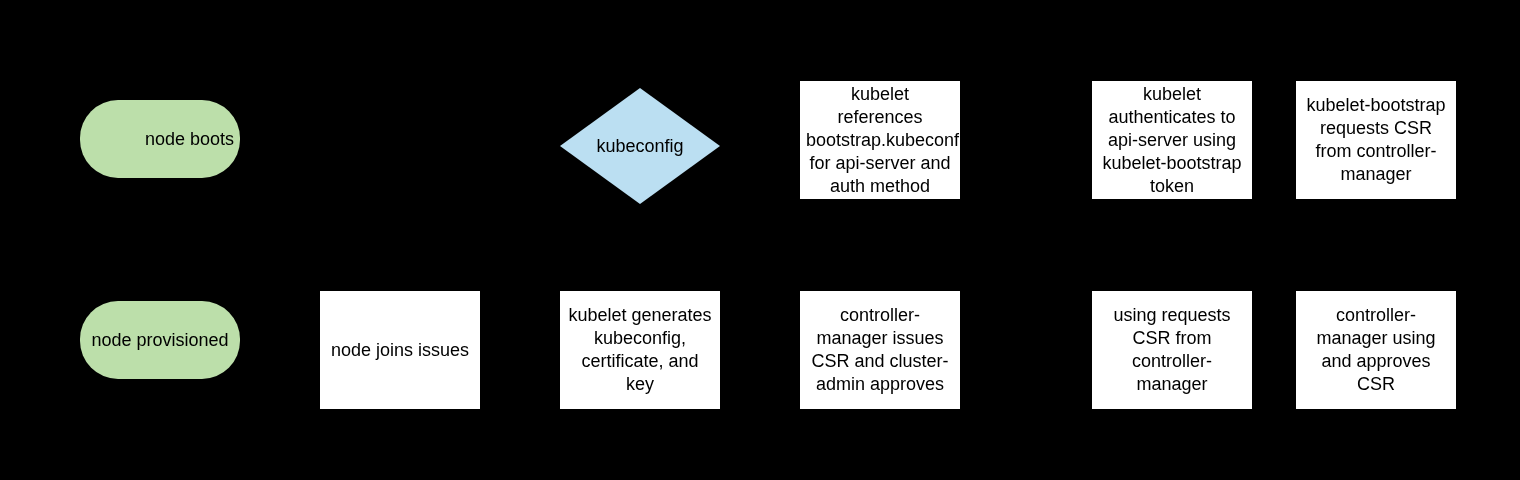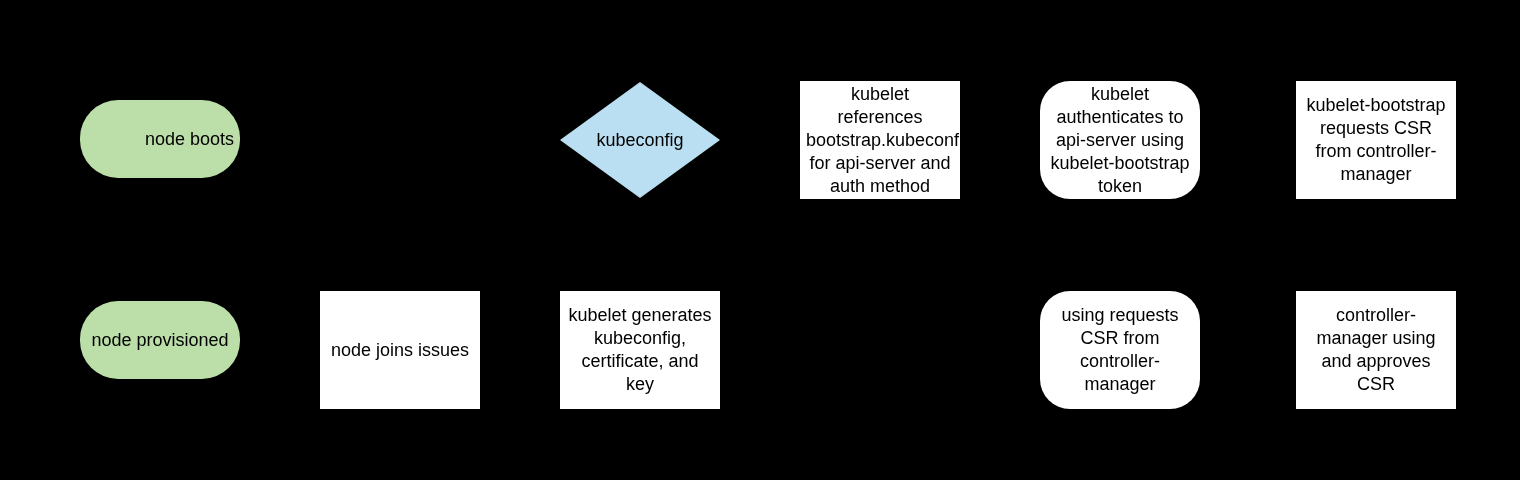--- a/index.html
+++ b/index.html
@@ -47,26 +47,26 @@
     width: 160px;
     height: 116px;
     background: var(--decision-fill, #bbdff2);
     clip-path: polygon(50% 0%, 100% 50%, 50% 100%, 0% 50%);
   }
   
   .c1 { left: 80px; }
   .c2 { left: 320px; }
   .c3 { left: 560px; }
   .c4 { left: 800px; }
-  .c5 { left: 1040px; border-radius: 30px; }
+  .c5 { left: 1092px; }
   .c6 { left: 1296px; }
   
   .r1.box     { top: 81px; }
   .r1.pill    { top: 100px; text-align: right; }
-  .r1.diamond { top: 82px; text-align: center; }
+  .r1.diamond { top: 88px; text-align: center; }
   .r2.box     { top: 281px; margin-top: 10px; }
   .r2.pill    { top: 301px; }
 </style>
 </head>
 <body>
 
 <div class="canvas">
 
   <div class="shape pill r1 c1">
     <span class="lbl">node boots</span>
@@ -86,20 +86,23 @@
 
   <div class="shape pill r2 c1">
     <span class="lbl">node provisioned</span>
   </div>
   <div class="shape box r2 c2">
     <span class="lbl">node joins issues</span>
   </div>
   <div class="shape box r2 c3">
     <span class="lbl">kubelet generates kubeconfig, certificate, and key</span>
   </div>
+  <div class="shape box r2 c4">
+    <span class="lbl">controller-manager issues CSR and cluster-admin approves</span>
+  </div>
   <div class="shape box r2 c5">
     <span class="lbl">using requests CSR from controller-manager</span>
   </div>
   <div class="shape box r2 c6">
     <span class="lbl">controller-manager using and approves CSR</span>
   </div>
 
 </div>
 
 </body></html>

